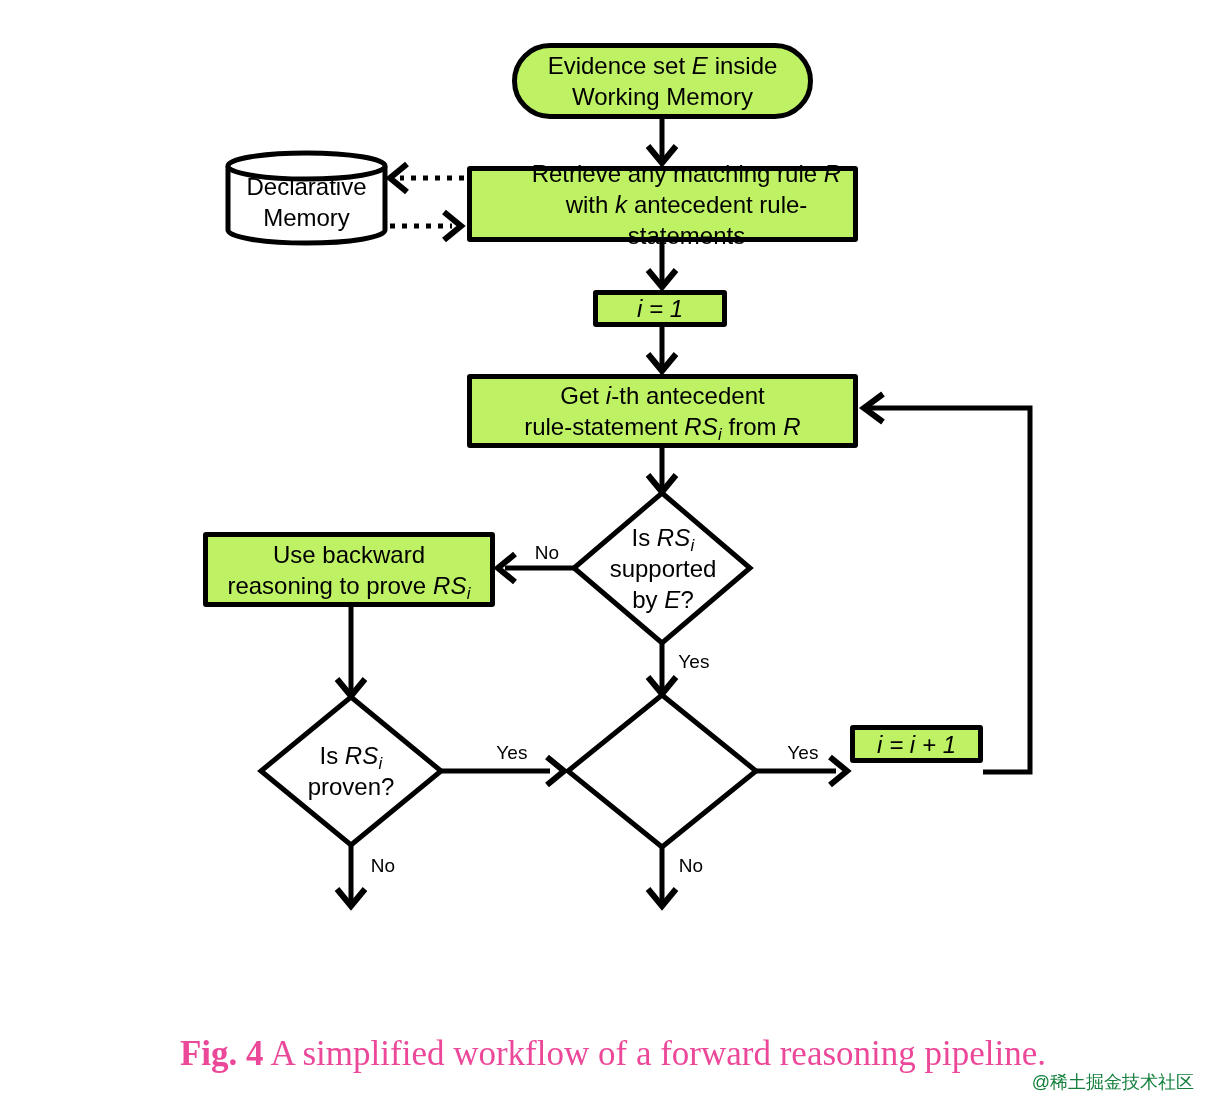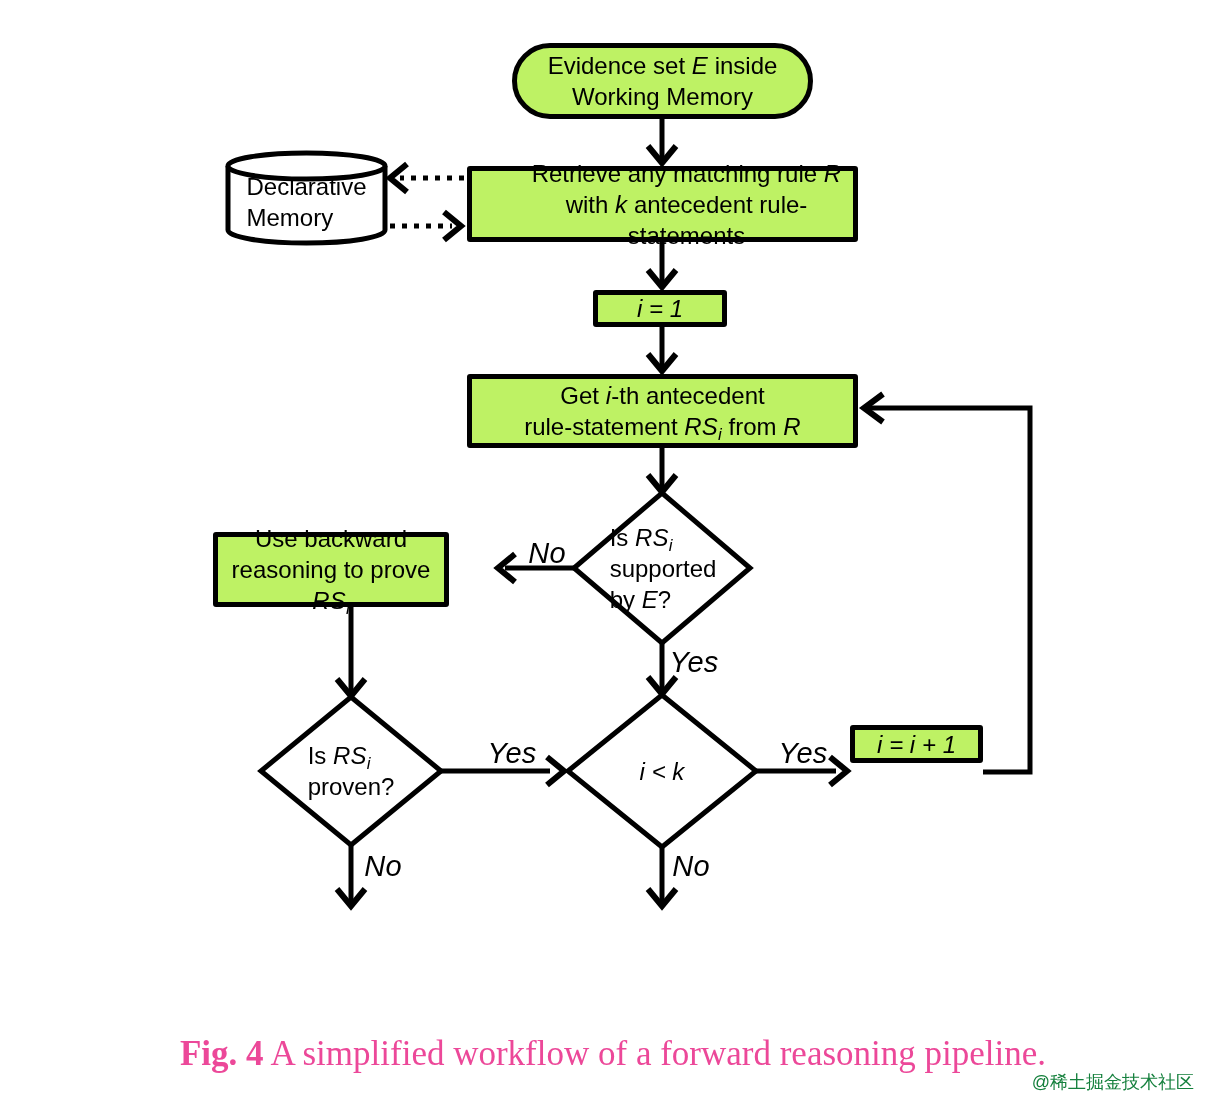--- a/index.html
+++ b/index.html
@@ -27,32 +27,31 @@
     line-height: 31px;
     white-space: pre-line;
     border-radius: 3px;
   }
   .stadium { border-radius: 40px; }
   .overlay {
     position: absolute;
     display: flex;
     align-items: center;
     justify-content: center;
-    text-align: left;
+    text-align: center;
     font-size: 24px;
     line-height: 31px;
     white-space: pre-line;
     background: transparent;
     border: none;
   }
   .elabel {
     position: absolute;
     transform: translate(-50%, -50%);
-    font-size: 29px;
-    font-style: italic;
+    font-size: 19px;
     white-space: nowrap;
   }
   sub { font-size: 70%; line-height: 0; vertical-align: -0.28em; }
   i, .elabel { letter-spacing: 0.2px; }
 
   .caption {
     position: absolute;
     left: 10px;
     top: 1034px;
     width: 100%;
@@ -152,33 +151,30 @@
     <span>Get <i>i</i>-th antecedent
 rule-statement <i>RS<sub>i</sub></i> from <i>R</i></span>
   </div>
 
   <div class="overlay" style="left:577px; top:496px; width:172px; height:144px;">
     <span>Is <i>RS<sub>i</sub></i>
 supported
 by <i>E</i>?</span>
   </div>
 
-  <div class="node" style="left:213px; top:532px; width:236px; height:75px;">
+  <div class="node" style="left:203px; top:532px; width:292px; height:75px;">
     <span>Use backward
 reasoning to prove <i>RS<sub>i</sub></i></span>
   </div>
 
   <div class="overlay" style="left:261px; top:700px; width:180px; height:142px;">
     <span>Is <i>RS<sub>i</sub></i>
 proven?</span>
   </div>
 
-  <div class="overlay" style="left:568px; top:698px; width:188px; height:146px; font-style:italic;">
-    <span><i>i</i> &lt; <i>k</i></span>
-  </div>
 
   <div class="node" style="left:850px; top:725px; width:133px; height:38px; font-style:italic;">
     <span><i>i</i> = <i>i</i> + 1</span>
   </div>
 
 
 
   <div class="elabel" style="left:547px; top:553px;">No</div>
   <div class="elabel" style="left:694px; top:662px;">Yes</div>
   <div class="elabel" style="left:512px; top:753px;">Yes</div>

